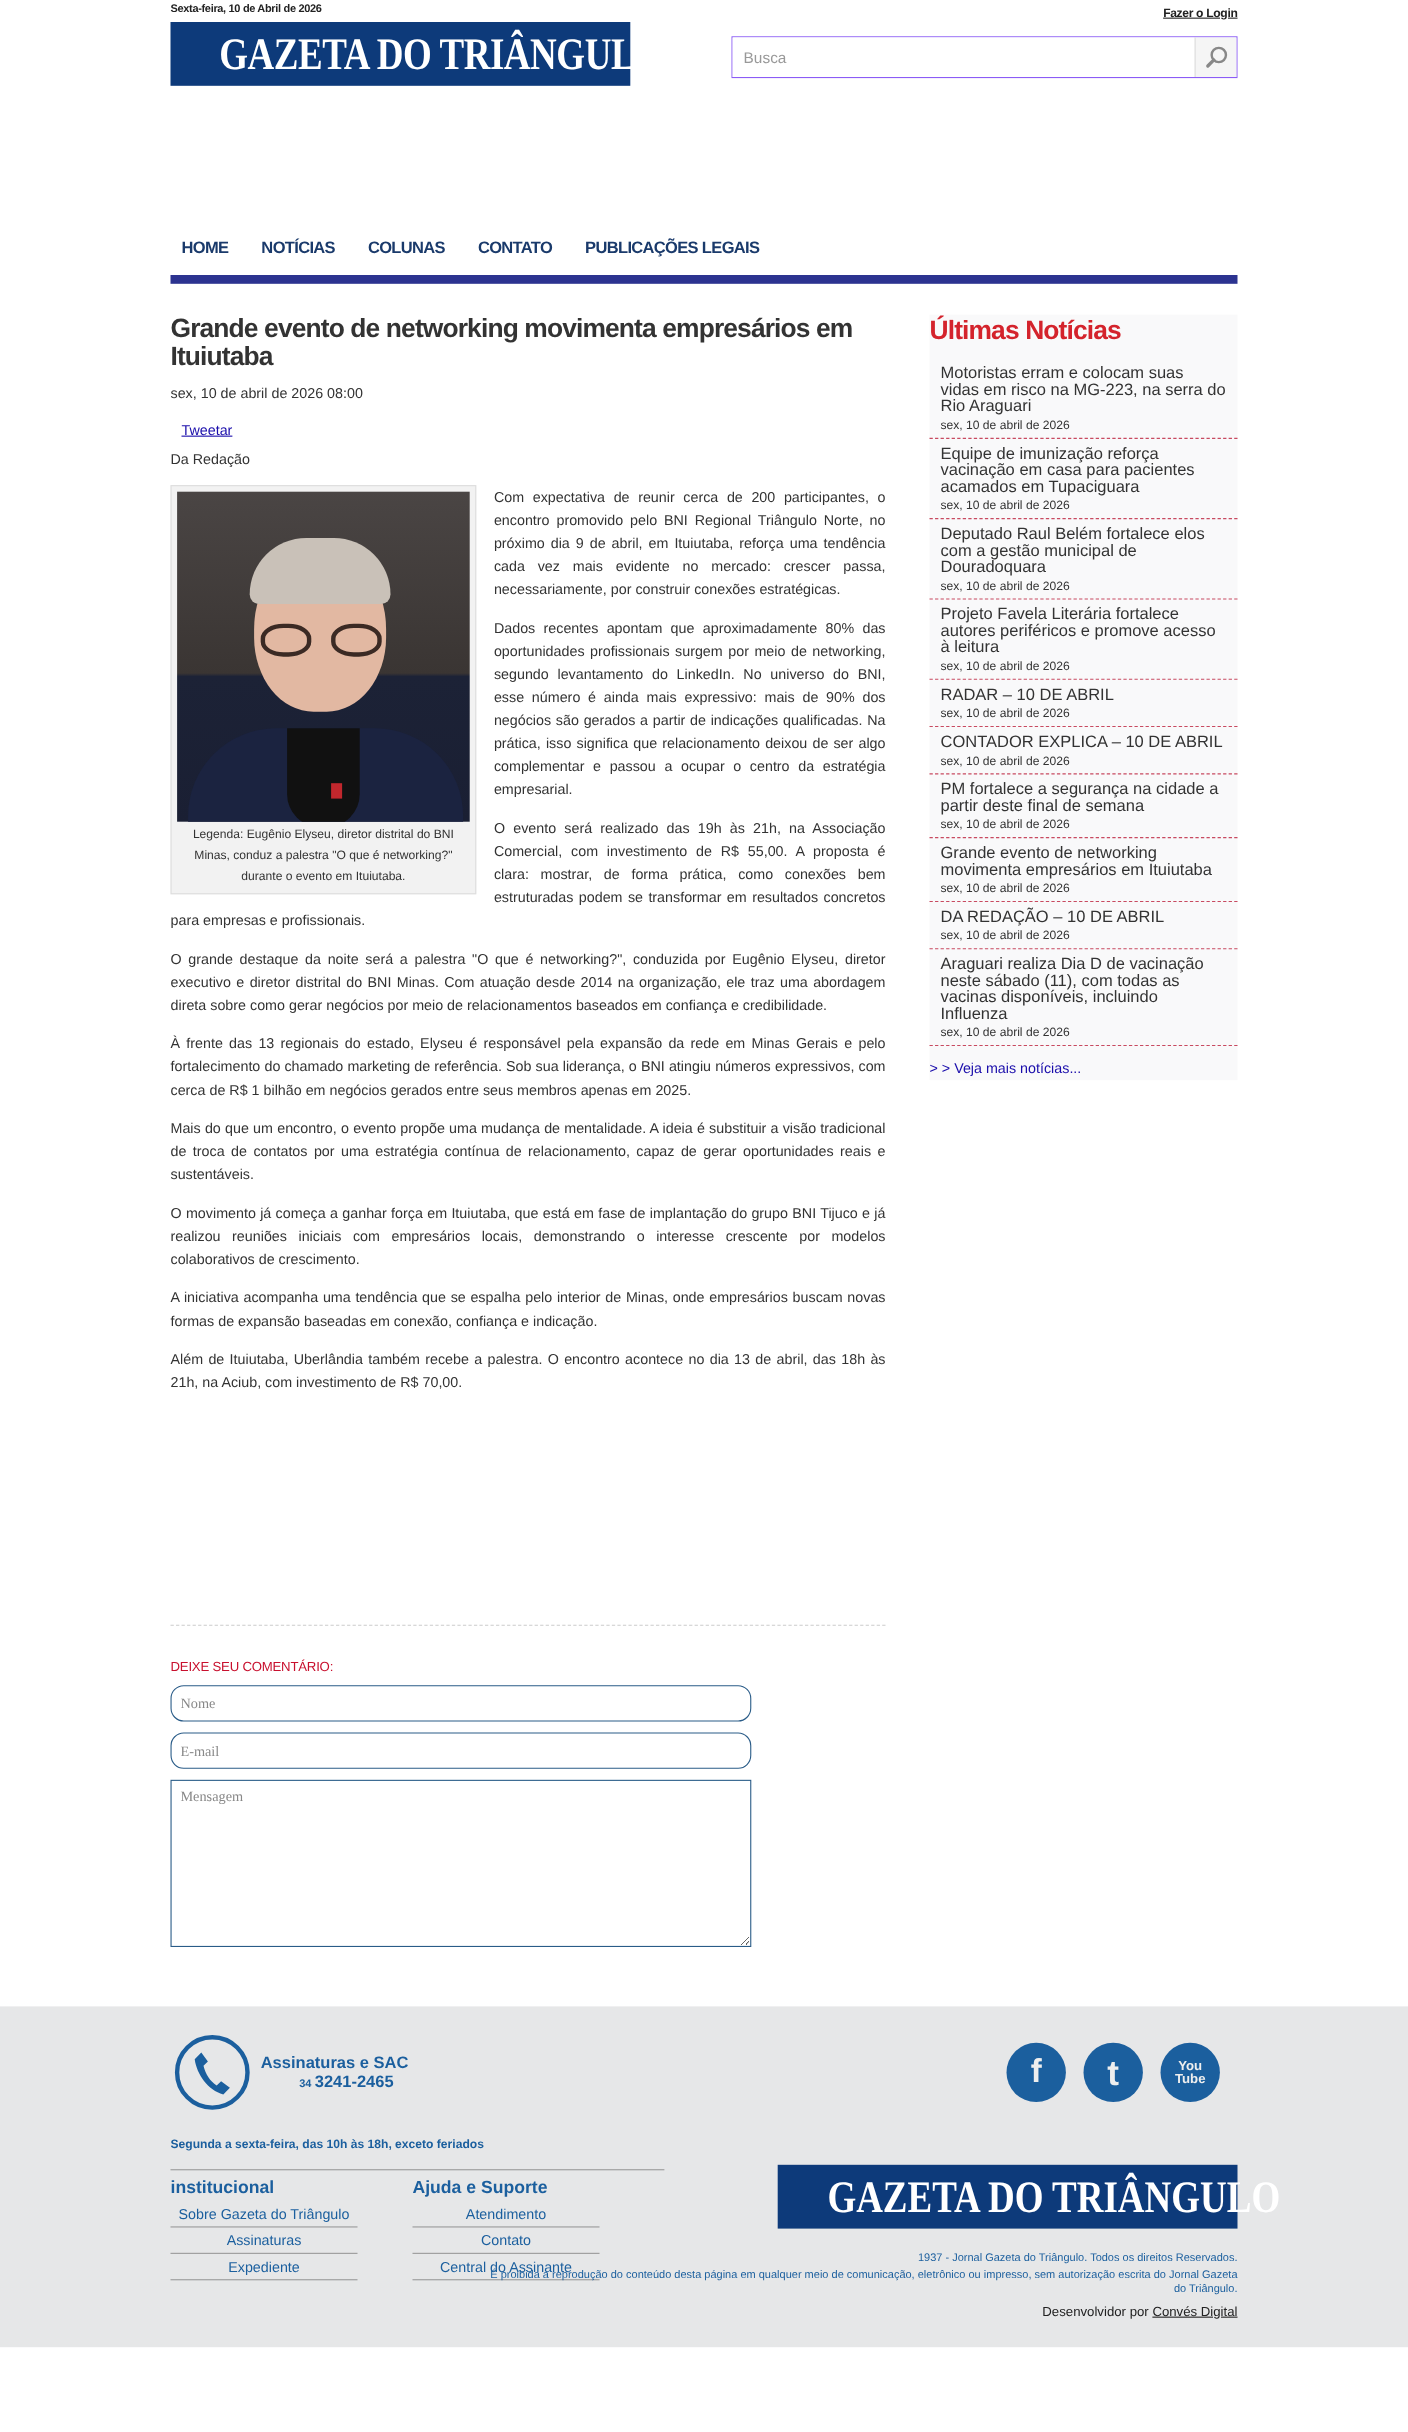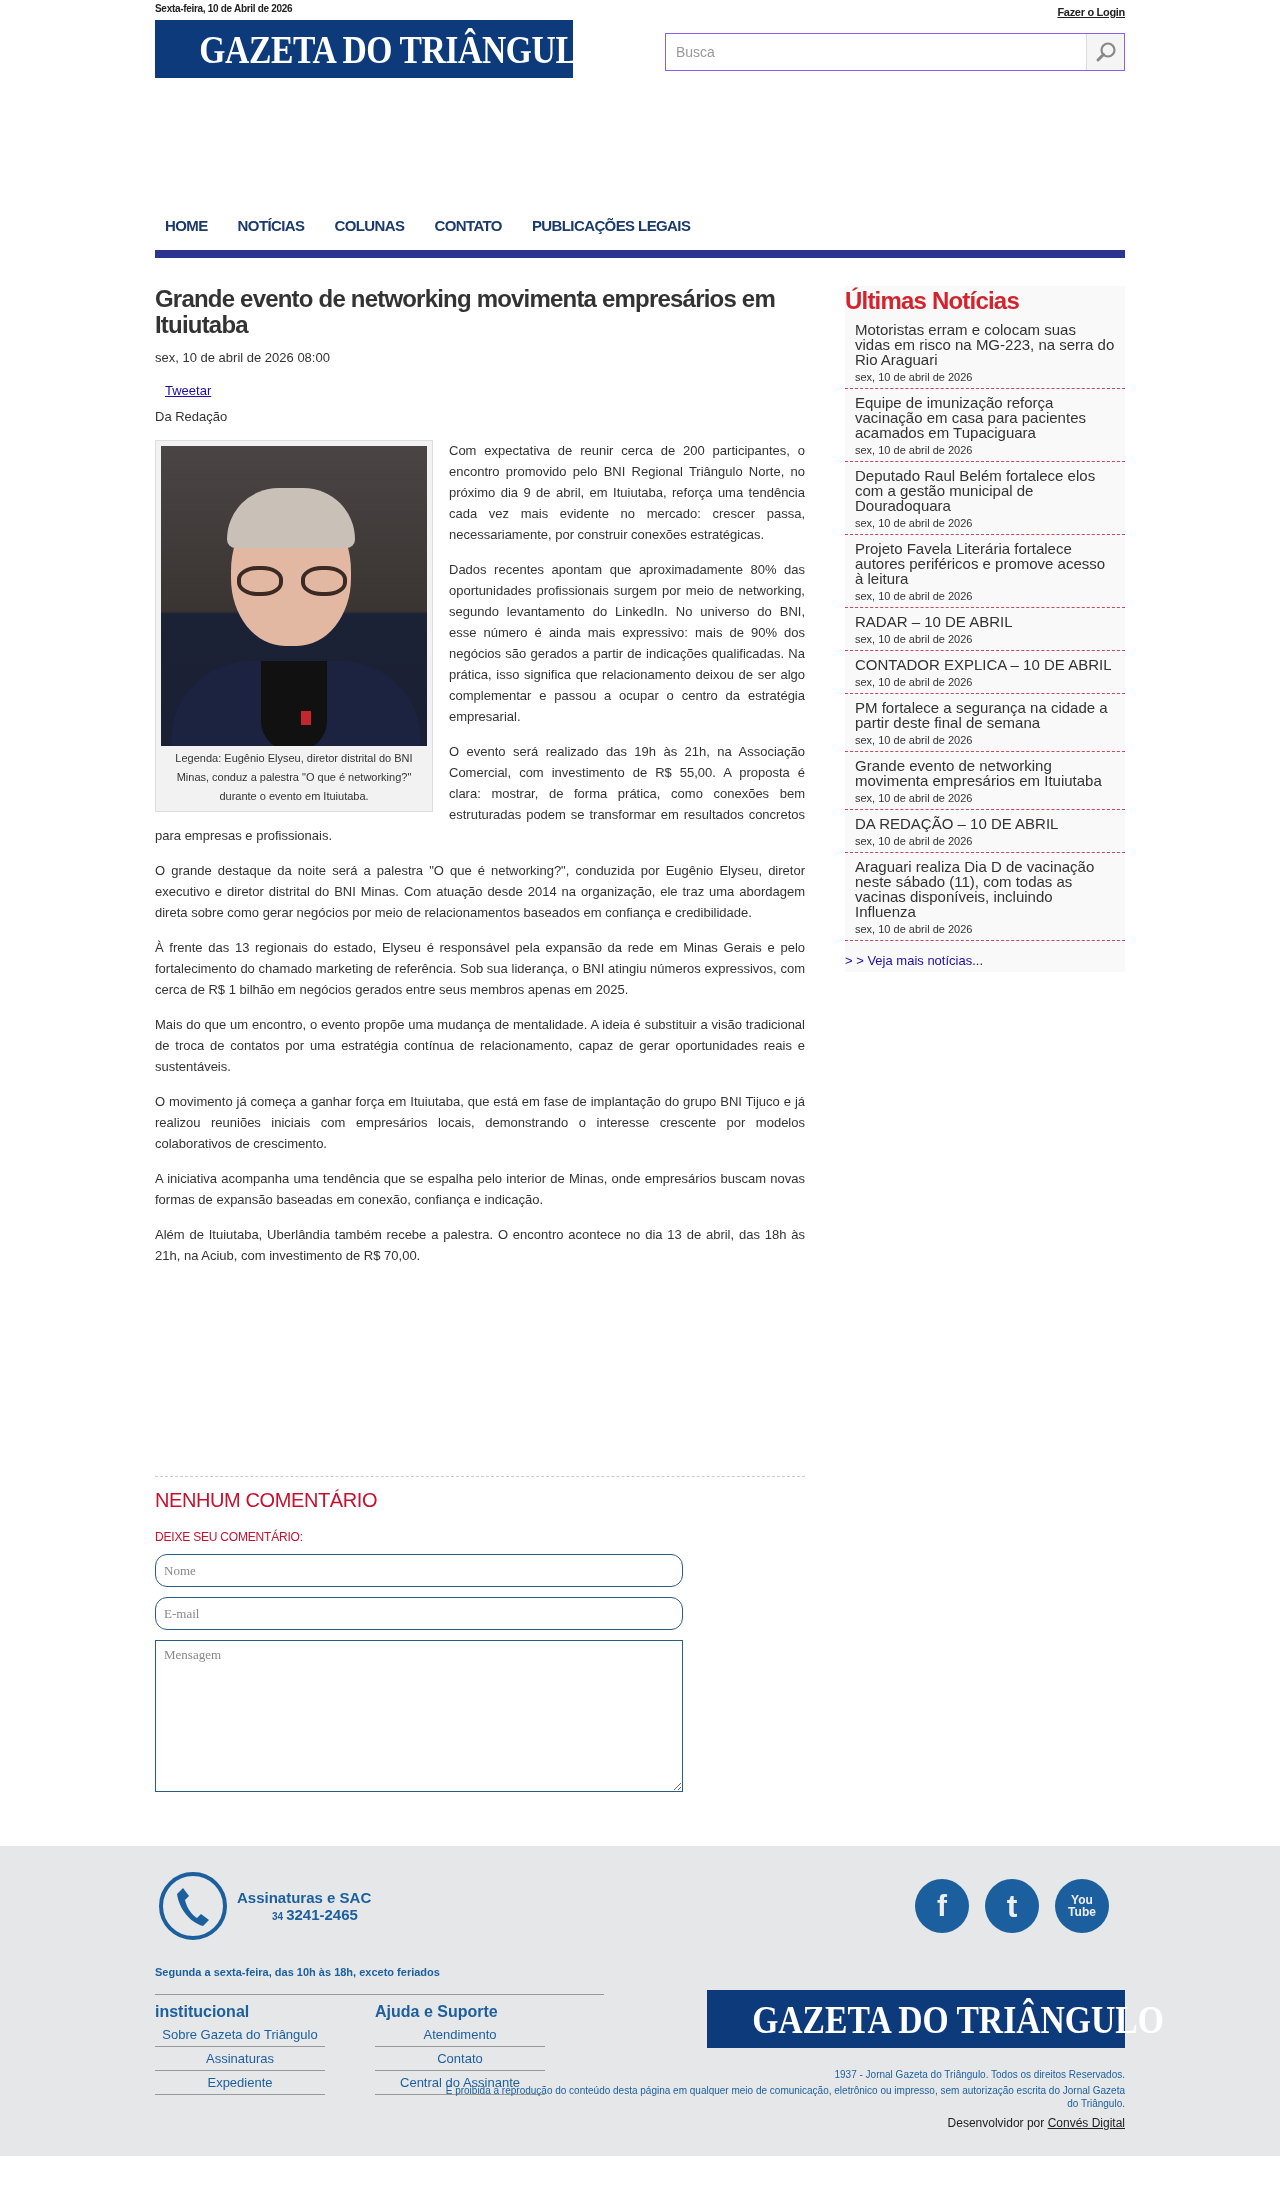--- a/index.html
+++ b/index.html
@@ -56,21 +56,21 @@
   .form input, .form textarea { display: block; width: 528px; border: 1px solid #2a5c88; font-family: "Liberation Serif", serif; font-size: 13px; color: #666; padding: 6px 8px; margin-bottom: 10px; background: #fff; }
   .form input { height: 33px; border-radius: 12px; }
   .form textarea { height: 152px; resize: both; }
   .form input::placeholder, .form textarea::placeholder { color: #888; }
   .send-row { display: flex; justify-content: flex-end; }
   .send { width: 120px; height: 31px; border: none; border-radius: 4px; background: #1b63a6; color: #fff; font-family: "Liberation Serif", serif; font-size: 15px; }
 
   
   .side-box { background: #f9f9fa; padding-bottom: 4px; }
   .side h2 { font-size: 24px; font-weight: bold; color: #d4232c; letter-spacing: -0.8px; padding-top: 0; line-height: 30px; }
-  .news-list { }
+  .news-list { margin-top: 10px; }
   .news-item { padding: 3px 10px 3px 10px; border-bottom: 1px dashed #c84a60; }
   .news-item .t { font-size: 15px; line-height: 15px; color: #333; display: block; text-decoration: none; padding-top: 3px; }
   .news-item .d { font-size: 11px; color: #333; display: block; margin-top: 4px; margin-bottom: 2px; }
   .more { display: block; font-size: 13px; color: #1a0dab; text-decoration: none; margin-top: 12px; }
 
   
   .footer { background: #e6e7e8; margin-top: 44px; padding: 22px 0 26px; }
   .f-top { display: flex; justify-content: space-between; align-items: center; height: 76px; }
   .sac { display: flex; align-items: center; gap: 10px; }
   .sac-icon { width: 68px; height: 68px; border: 4px solid #1b5f9e; border-radius: 50%; display: flex; align-items: center; justify-content: center; margin-left: 4px; }
@@ -149,21 +149,20 @@
         <p>O evento será realizado das 19h às 21h, na Associação Comercial, com investimento de R$ 55,00. A proposta é clara: mostrar, de forma prática, como conexões bem estruturadas podem se transformar em resultados concretos para empresas e profissionais.</p>
         <p>O grande destaque da noite será a palestra "O que é networking?", conduzida por Eugênio Elyseu, diretor executivo e diretor distrital do BNI Minas. Com atuação desde 2014 na organização, ele traz uma abordagem direta sobre como gerar negócios por meio de relacionamentos baseados em confiança e credibilidade.</p>
         <p>À frente das 13 regionais do estado, Elyseu é responsável pela expansão da rede em Minas Gerais e pelo fortalecimento do chamado marketing de referência. Sob sua liderança, o BNI atingiu números expressivos, com cerca de R$ 1 bilhão em negócios gerados entre seus membros apenas em 2025.</p>
         <p>Mais do que um encontro, o evento propõe uma mudança de mentalidade. A ideia é substituir a visão tradicional de troca de contatos por uma estratégia contínua de relacionamento, capaz de gerar oportunidades reais e sustentáveis.</p>
         <p>O movimento já começa a ganhar força em Ituiutaba, que está em fase de implantação do grupo BNI Tijuco e já realizou reuniões iniciais com empresários locais, demonstrando o interesse crescente por modelos colaborativos de crescimento.</p>
         <p>A iniciativa acompanha uma tendência que se espalha pelo interior de Minas, onde empresários buscam novas formas de expansão baseadas em conexão, confiança e indicação.</p>
         <p>Além de Ituiutaba, Uberlândia também recebe a palestra. O encontro acontece no dia 13 de abril, das 18h às 21h, na Aciub, com investimento de R$ 70,00.</p>
       </div>
 
       <section class="comments">
-        <h2>NENHUM COMENTÁRIO</h2>
         <h3>DEIXE SEU COMENTÁRIO:</h3>
         <form class="form">
           <input type="text" placeholder="Nome" style="">
           <input type="text" placeholder="E-mail" style="">
           <textarea placeholder="Mensagem" style=""></textarea>
         </form>
       </section>
     </main>
 
     <aside class="side">

